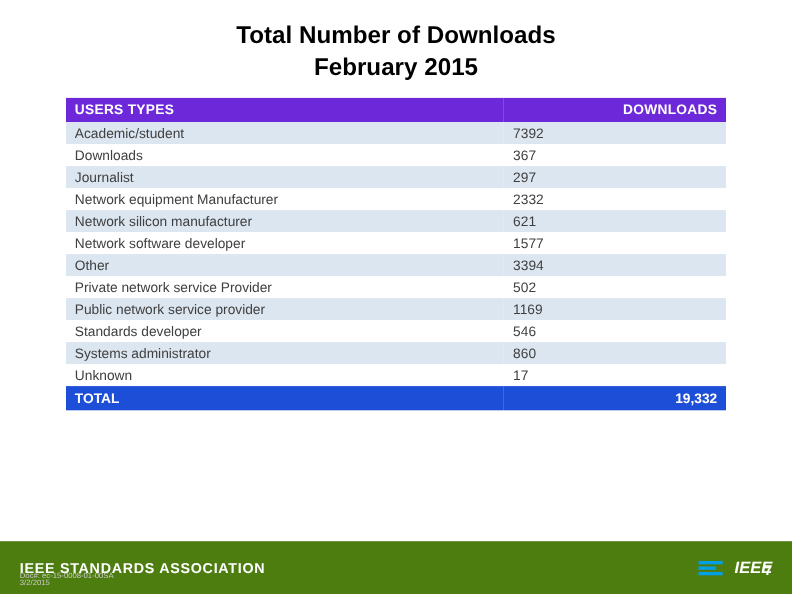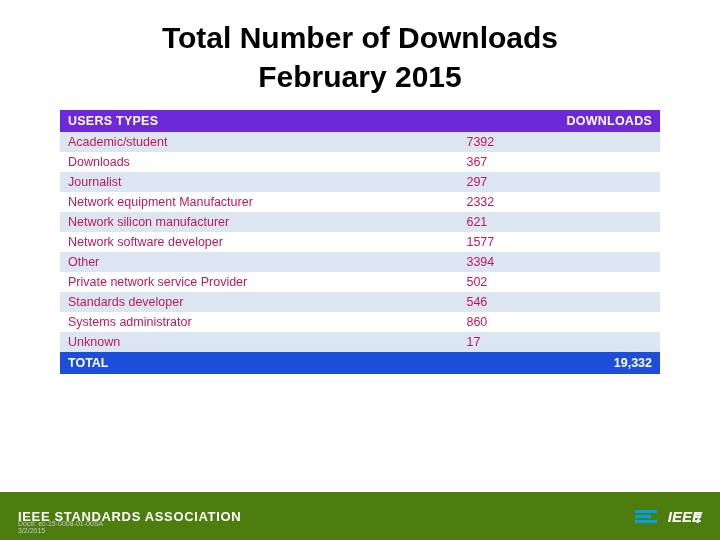--- a/index.html
+++ b/index.html
@@ -22,21 +22,21 @@
     .main-content {
       flex: 1;
       padding: 18px 60px 10px 60px;
       display: flex;
       flex-direction: column;
       align-items: center;
     }
 
     .title {
       text-align: center;
-      font-size: 30px;
+      font-size: 22px;
       font-weight: bold;
       color: #000;
       margin-bottom: 14px;
       line-height: 1.3;
     }
 
     .table-wrapper {
       width: 100%;
     }
 
@@ -65,21 +65,21 @@
     table tbody tr:nth-child(odd) {
       background: #dce6f1;
     }
 
     table tbody tr:nth-child(even) {
       background: #ffffff;
     }
 
     table tbody td {
       padding: 3px 8px;
-      color: #be185d;
+      color: #404040;
     }
 
     table tbody td:last-child {
       text-align: left;
     }
 
     table tfoot tr {
       background: #1d4ed8;
       color: #ffffff;
     }
@@ -208,20 +208,24 @@
             </tr>
             <tr>
               <td>Other</td>
               <td>3394</td>
             </tr>
             <tr>
               <td>Private network service Provider</td>
               <td>502</td>
             </tr>
             <tr>
+              <td>Public network service provider</td>
+              <td>1169</td>
+            </tr>
+            <tr>
               <td>Standards developer</td>
               <td>546</td>
             </tr>
             <tr>
               <td>Systems administrator</td>
               <td>860</td>
             </tr>
             <tr>
               <td>Unknown</td>
               <td>17</td>

